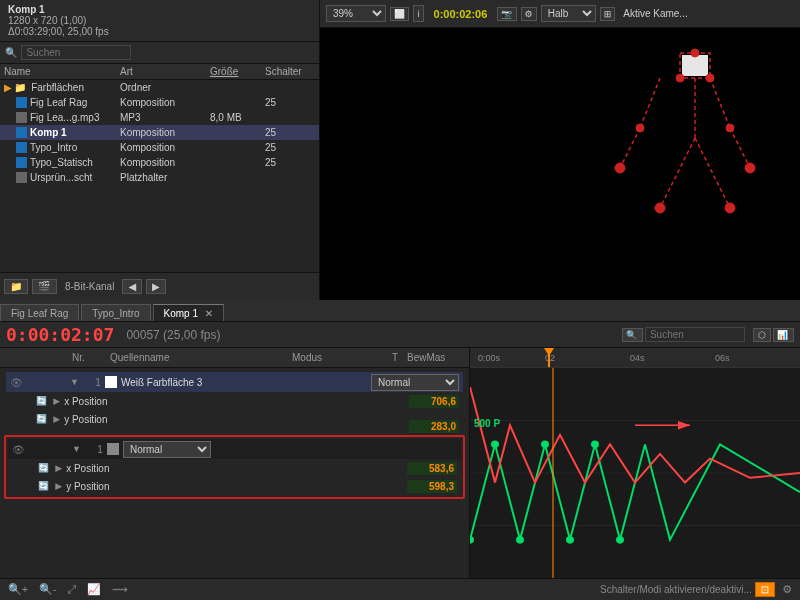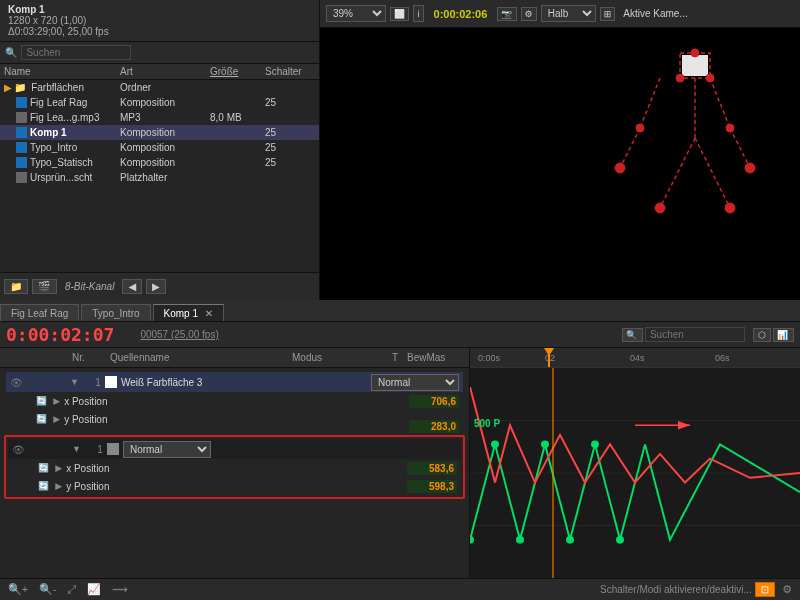--- a/index.html
+++ b/index.html
@@ -44,23 +44,23 @@
     .timecode { color: #cccc00; font-size: 11px; font-weight: bold; }
 
     
     .tab-bar { height: 22px; background: #2d2d2d; display: flex; align-items: flex-end; border-bottom: 1px solid #111; }
     .tab { padding: 3px 10px 2px; font-size: 10px; cursor: pointer; background: #383838; margin-right: 2px; color: #aaa; border-top: 1px solid #555; border-left: 1px solid #555; border-right: 1px solid #555; }
     .tab.active { background: #252525; color: #fff; border-top-color: #777; }
 
     
     .timeline-section { height: 278px; background: #252525; display: flex; flex-direction: column; }
 
-    .timeline-header { height: 26px; background: #2a2a2a; display: flex; align-items: center; padding: 0 6px; gap: 20px; border-bottom: 1px solid #111; }
+    .timeline-header { height: 26px; background: #2a2a2a; display: flex; align-items: center; padding: 0 6px; gap: 6px; border-bottom: 1px solid #111; }
     .timecode-display { color: #ff4444; font-size: 18px; font-weight: bold; font-family: monospace; }
-    .fps-info { font-size: 10px; color: #888; text-decoration: underline; }
+    .fps-info { font-size: 12px; color: #888; }
 
     .timeline-controls { display: flex; gap: 2px; align-items: center; }
     .tl-btn { background: #3a3a3a; border: 1px solid #555; color: #ccc; font-size: 9px; padding: 1px 4px; cursor: pointer; }
 
     .timeline-body { display: flex; flex: 1; overflow: hidden; }
 
     
     .layer-panel { width: 470px; background: #252525; display: flex; flex-direction: column; border-right: 1px solid #111; }
 
     .layer-header { display: flex; background: #2d2d2d; height: 20px; align-items: center; font-size: 10px; color: #999; border-bottom: 1px solid #111; padding: 0 12px; }
@@ -201,21 +201,21 @@
         </span>
         <span class="col-art">Platzhalter</span>
         <span class="col-size"></span>
         <span class="col-fps"></span>
       </div>
     </div>
 
     <div class="toolbar-bottom">
       <button class="toolbar-btn">📁</button>
       <button class="toolbar-btn">🎬</button>
-      <span style="font-size:10px; color:#aaa; margin: 0 4px; font-style: italic;">8-Bit-Kanal</span>
+      <span style="font-size:10px; color:#aaa; margin: 0 4px;">8-Bit-Kanal</span>
       <button class="toolbar-btn">◀</button>
       <button class="toolbar-btn">▶</button>
     </div>
   </div>
 
   <div class="preview-panel">
     <div class="preview-controls">
       <select class="mode-dropdown" style="width:60px;">
         <option>39%</option>
       </select>

